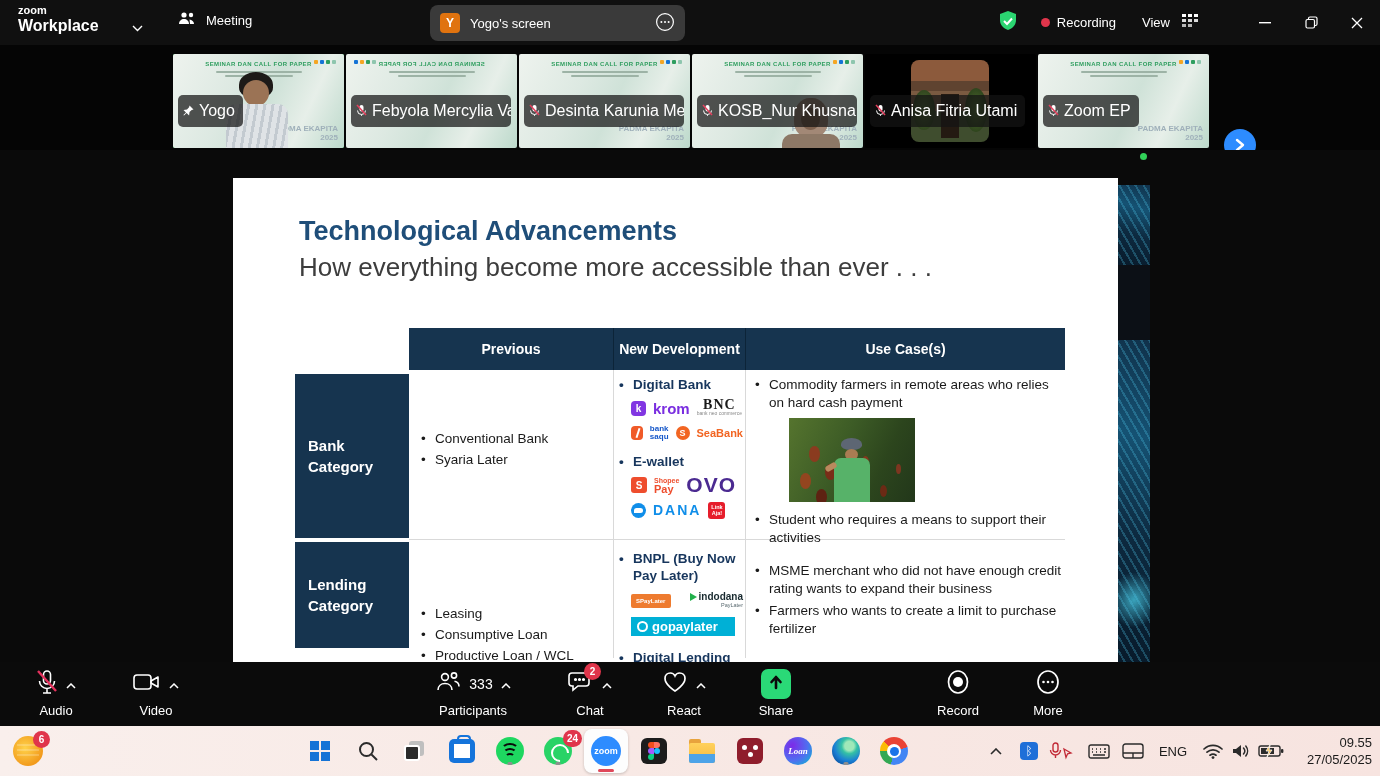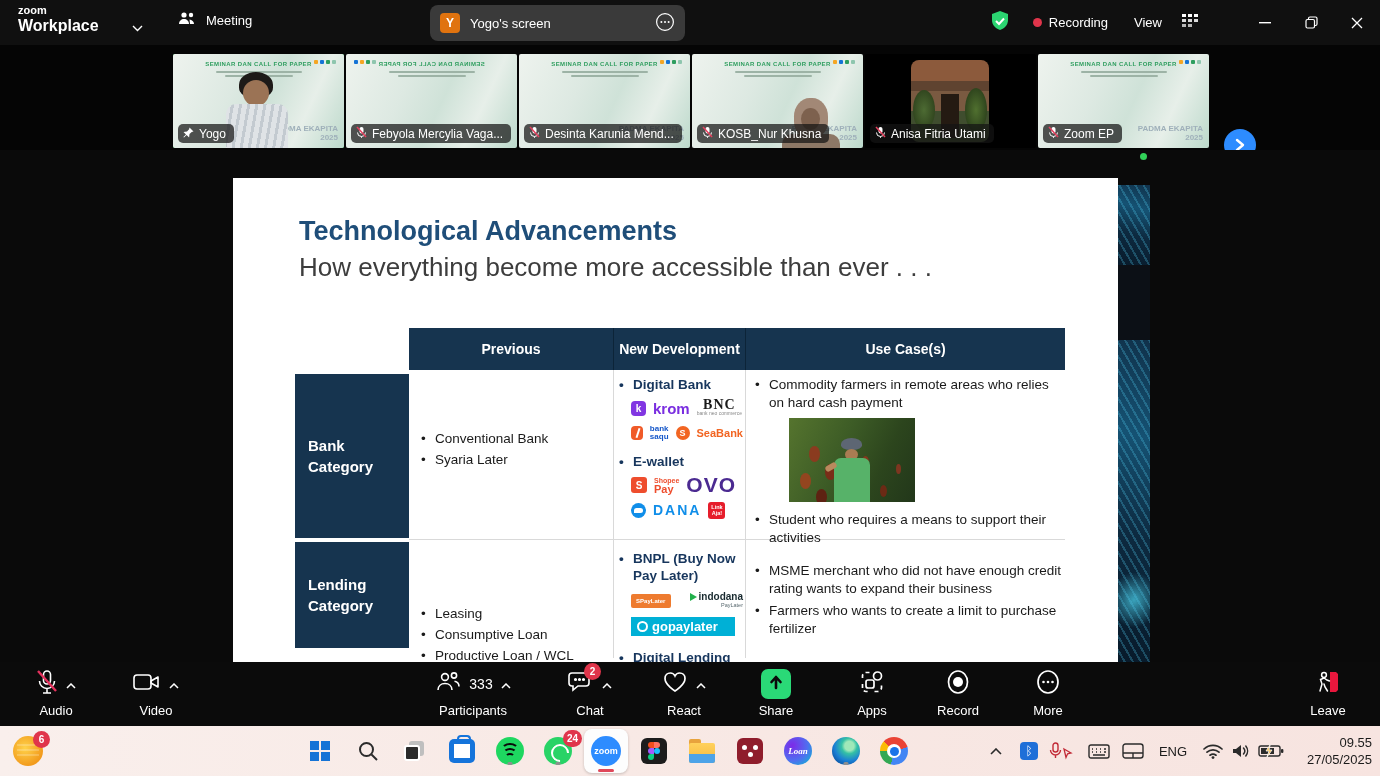--- a/index.html
+++ b/index.html
@@ -15,21 +15,21 @@
   .brand-chev { position:absolute; left:132px; top:18px; }
   .mtab { position:absolute; left:178px; top:11px; display:flex; align-items:center; gap:9px; color:#fff; font-size:13px; }
   .stab { position:absolute; left:430px; top:5px; width:255px; height:36px; background:#3a3a3a; border-radius:8px;
           display:flex; align-items:center; padding:0 10px; color:#fff; font-size:13px; }
   .stab .yav { width:20px; height:20px; border-radius:4px; background:#e0730f; color:#fff; font-size:12px; font-weight:700;
                display:flex; align-items:center; justify-content:center; margin-right:10px; }
   .stab .ell { margin-left:auto; }
   .tb-right { position:absolute; right:0; top:0; height:45px; display:flex; align-items:center; }
   .rec { display:flex; align-items:center; gap:7px; color:#fff; font-size:13px; margin-right:26px; }
   .rec-dot { width:9px; height:9px; border-radius:50%; background:#e0354b; }
-  .viewbtn { display:flex; align-items:center; gap:20px; color:#fff; font-size:13px; margin-right:44px; }
+  .viewbtn { display:flex; align-items:center; gap:12px; color:#fff; font-size:13px; margin-right:44px; }
   .wbtn { width:46px; height:45px; display:flex; align-items:center; justify-content:center; color:#fff; }
 
   
   .strip { position:absolute; left:0; top:45px; width:1380px; height:105px; background:#050505; }
   .tile { position:absolute; top:9px; width:171px; height:94px; background:#0e0e0e; overflow:hidden; border-radius:2px; }
   .tile.active { box-shadow:0 0 0 3px #35c65f inset; }
   .tile-bg { position:absolute; inset:0; }
   .tile-bg.seminar { background:linear-gradient(115deg,#eef3ee 0%,#dde9e2 35%,#cfe2d8 55%,#e7efe9 75%,#bcd9cb 100%); }
   .tile-bg.seminar::after { content:""; position:absolute; left:-30px; top:18px; width:150px; height:120px;
       background:linear-gradient(125deg, rgba(255,255,255,.65) 0 12px, rgba(180,205,192,.35) 12px 16px, transparent 16px 34px);
@@ -38,22 +38,22 @@
         letter-spacing:.4px; color:#2f9e5f; }
   .wm.mirror { transform:scaleX(-1); }
   .wm-sub { position:absolute; top:17px; left:0; right:0; display:flex; flex-direction:column; align-items:center; gap:2px; }
   .wm-sub i { display:block; width:86px; height:2px; background:#9db3a6; border-radius:1px; }
   .wm-sub i+i { width:68px; }
   .wm-dots { position:absolute; top:6px; right:8px; display:flex; gap:2px; }
   .wm-dots i { width:4px; height:4px; border-radius:1px; display:block; }
   .wm-dots .d1{background:#f5a623;} .wm-dots .d2{background:#1573d6;} .wm-dots .d3{background:#2e9e5f;} .wm-dots .d4{background:#8ec6ae;}
   .wm2 { position:absolute; right:6px; bottom:6px; text-align:right; font-size:8px; font-weight:700; color:#9fb0ba;
          width:70px; line-height:9px; }
-  .name-pill { position:absolute; left:5px; bottom:5px; height:19px; background:rgba(20,20,20,.72); border-radius:5px;
-               display:flex; align-items:center; gap:5px; padding:0 8px 0 5px; color:#fff; font-size:12px; white-space:nowrap; max-width:160px; overflow:hidden; }
+  .name-pill { position:absolute; left:5px; bottom:21px; height:32px; background:rgba(20,20,20,.72); border-radius:5px;
+               display:flex; align-items:center; gap:5px; padding:0 8px 0 5px; color:#fff; font-size:16px; white-space:nowrap; max-width:160px; overflow:hidden; }
   .sil-head { position:absolute; border-radius:50%; }
   .sil-body { position:absolute; border-radius:10px 10px 0 0; }
   .p-yogo .sil-hair { position:absolute; left:66px; top:18px; width:34px; height:26px; background:#1d1a18; border-radius:50% 50% 40% 40%; }
   .p-yogo .sil-head { left:70px; top:26px; width:26px; height:26px; background:#9b7355; }
   .p-yogo .sil-body { left:53px; top:50px; width:62px; height:44px; background:repeating-linear-gradient(100deg,#dfe3e6 0 5px,#c3cad0 5px 8px); }
   .p-kosb .sil-head { left:102px; top:44px; width:34px; height:40px; background:#a28876; border-radius:46% 46% 42% 42%; }
   .p-kosb .sil-face { position:absolute; left:109px; top:54px; width:19px; height:22px; background:#7d614e; border-radius:50%; }
   .p-kosb .sil-body { left:90px; top:80px; width:58px; height:16px; background:#8d7866; }
   .avatar-photo { position:absolute; left:46px; top:6px; width:78px; height:82px; border-radius:8px;
       background:linear-gradient(180deg,#8c5a3c 0 26%,#5f4330 26% 38%,#7a5a41 38% 62%,#3f4d2e 62% 100%);
@@ -675,32 +675,20 @@
 
     <div class="tb-item" style="left:728px">
       <div class="share-ic">
         <svg width="16" height="18" viewBox="0 0 16 18">
             <path d="M8 2v11M3.5 7L8 2l4.5 5" stroke="#0b0b0b" stroke-width="2.6" fill="none" stroke-linecap="round" stroke-linejoin="round"></path>
           </svg>
       </div>
       <span class="tb-label">Share</span>
     </div>
 
-    <div class="tb-item" style="left:824px">
-      <div class="tb-ic-row">
-        <span>
-          <svg width="26" height="26" viewBox="0 0 26 26" fill="none" stroke="#fff" stroke-width="1.7">
-              <circle cx="18.5" cy="7" r="4"></circle>
-              <path d="M10.5 3.5H7a3.5 3.5 0 0 0-3.5 3.5v2M3.5 15v4A3.5 3.5 0 0 0 7 22.5h4M15.5 22.5h3a4 4 0 0 0 4-4v-3" stroke-dasharray="4 3"></path>
-              <rect x="7" y="11" width="8" height="8" rx="2"></rect>
-            </svg>
-        </span>
-      </div>
-      <span class="tb-label">Apps</span>
-    </div>
 
     <div class="tb-item" style="left:910px">
       <div class="tb-ic-row">
         <span>
           <svg width="26" height="26" viewBox="0 0 26 26">
               <ellipse cx="13" cy="13" rx="9.5" ry="11" stroke="#fff" stroke-width="1.7" fill="none"></ellipse>
               <circle cx="13" cy="13" r="5" fill="#fff"></circle>
             </svg>
         </span>
       </div>
@@ -714,32 +702,20 @@
               <ellipse cx="13" cy="13" rx="10" ry="11" stroke="#fff" stroke-width="1.7" fill="none"></ellipse>
               <circle cx="8.5" cy="13" r="1.3" fill="#fff"></circle>
               <circle cx="13" cy="13" r="1.3" fill="#fff"></circle>
               <circle cx="17.5" cy="13" r="1.3" fill="#fff"></circle>
             </svg>
         </span>
       </div>
       <span class="tb-label">More</span>
     </div>
 
-    <div class="tb-item" style="left:1280px">
-      <div class="tb-ic-row">
-        <span>
-          <svg width="26" height="26" viewBox="0 0 26 26">
-              <path d="M15 3h6l2 2v16l-2 2h-6" fill="#e8173d"></path>
-              <circle cx="9" cy="6" r="2.4" stroke="#fff" stroke-width="1.5" fill="none"></circle>
-              <path d="M5 22l2-7-1.5-4.5L9 9l3 2 2.5 1M9 15l1 3 2.5 4" stroke="#fff" stroke-width="1.5" fill="none" stroke-linecap="round"></path>
-            </svg>
-        </span>
-      </div>
-      <span class="tb-label">Leave</span>
-    </div>
   </div>
 
   <div class="wtb">
     <div class="tk" style="left:12px">
       <span class="widget-ic"></span>
       <span class="badge" style="top:-4px;right:-6px">6</span>
     </div>
 
     <div class="tk" style="left:304px">
       <span class="win-ic">

